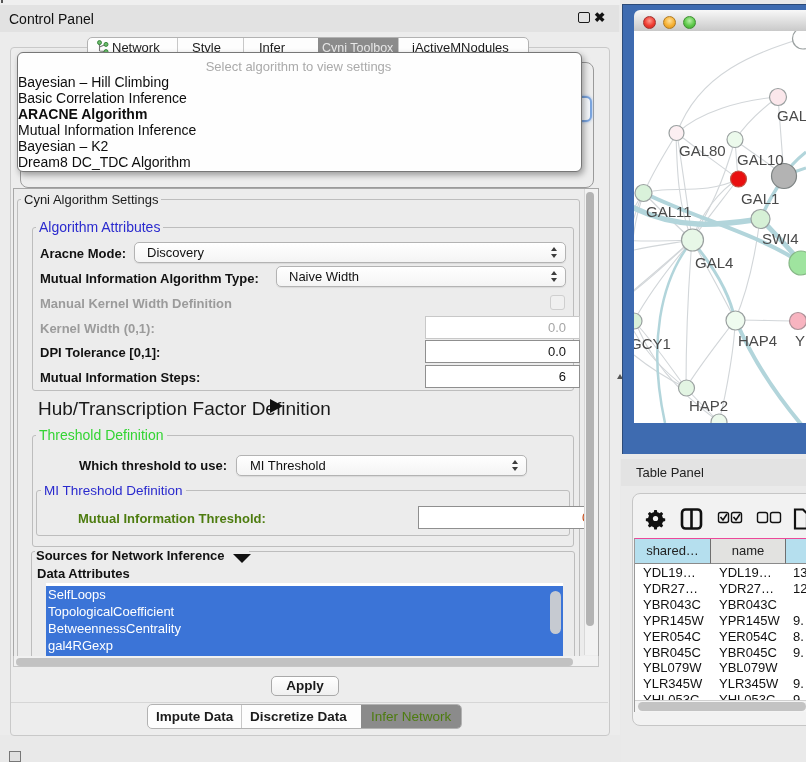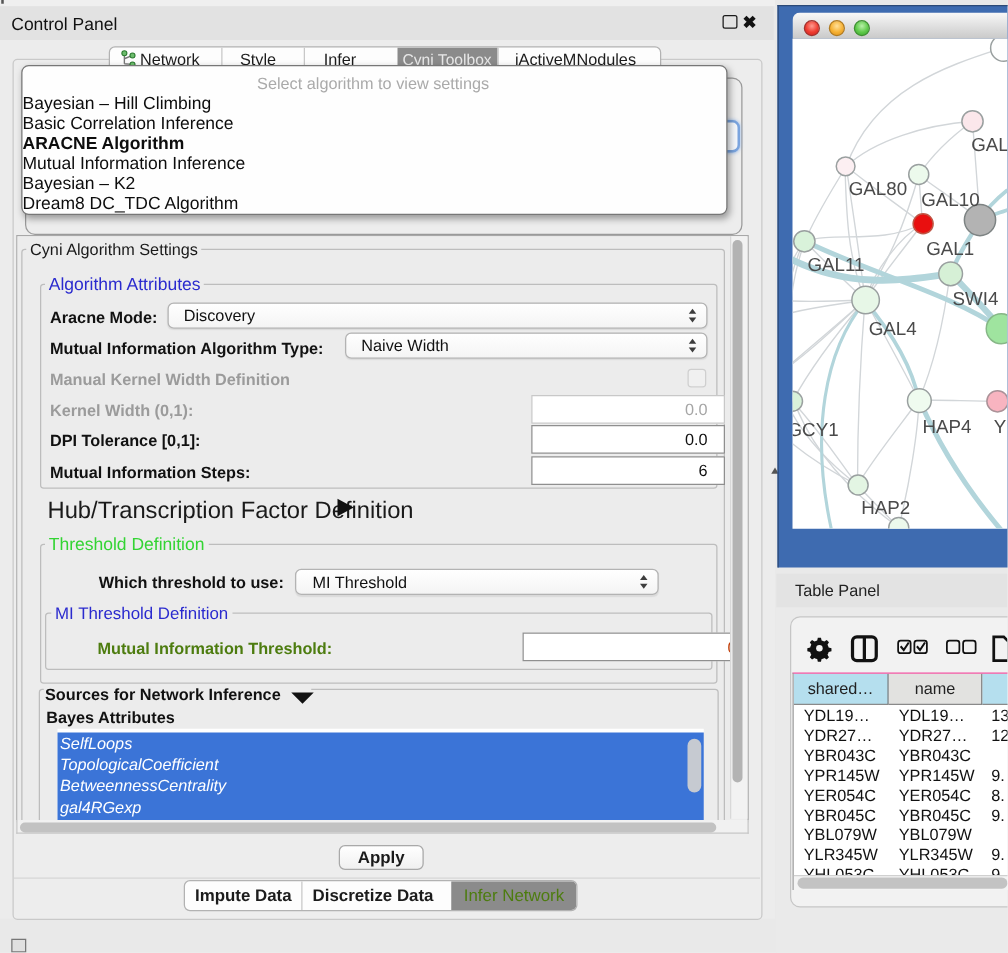--- a/index.html
+++ b/index.html
@@ -103,25 +103,25 @@
   <div class="abs" style="left:236px;top:269px;font-size:13px;color:#111;">MI Threshold</div>
 
   <div class="abs" style="left:22px;top:301px;width:532px;height:44px;border:1px solid #bdbdbd;border-radius:3px;"></div>
   <div class="abs" style="left:27px;top:294px;background:#ececec;padding:0 3px;font-size:13.5px;color:#2a2ace;">MI Threshold Definition</div>
   <div class="abs b" style="left:31px;top:322px;font-size:13px;color:#4d7c0f;margin-left:33px;">Mutual Information Threshold:</div>
   <div class="abs" style="left:404px;top:316.5px;width:134px;height:21px;border:1px solid #8f8f8f;background:#fff;font-size:13px;color:#c2410c;text-align:right;padding-right:6px;line-height:21px;padding-left:47px;">0.5</div>
 
   <div class="abs" style="left:17px;top:362px;width:542px;height:120px;border:1px solid #bdbdbd;border-radius:3px;"></div>
   <div class="abs b" style="left:21px;top:359px;background:#ececec;padding:0 3px 0 1px;font-size:13px;color:#111;">Sources for Network Inference&nbsp;&nbsp;&nbsp;&nbsp;&nbsp;&nbsp;</div>
   <div class="abs" style="left:219px;top:364.5px;width:0;height:0;border-top:9px solid #111;border-left:9px solid transparent;border-right:9px solid transparent;"></div>
-  <div class="abs b" style="left:23px;top:377px;font-size:13px;color:#111;">Bayes Attributes</div>
+  <div class="abs b" style="left:23px;top:377px;font-size:13px;color:#111;">Data Attributes</div>
 
   <div class="abs" style="left:32px;top:394px;width:517px;height:73px;background:#fff;"></div>
   <div class="abs" style="left:32px;top:397px;width:517px;height:70px;background:#3b74d7;"></div>
-  <div class="abs" style="left:34px;top:397px;font-size:13px;color:#fff;line-height:17px;font-style:italic;">SelfLoops<br>TopologicalCoefficient<br>BetweennessCentrality<br>gal4RGexp</div>
+  <div class="abs" style="left:34px;top:397px;font-size:13px;color:#fff;line-height:17px;">SelfLoops<br>TopologicalCoefficient<br>BetweennessCentrality<br>gal4RGexp</div>
   <div class="abs" style="left:536px;top:402px;width:11px;height:43px;background:#c6cad1;border-radius:6px;"></div>
 </div>
 
 <div class="abs" style="left:13px;top:656px;width:584px;height:10px;background:#f1f1f1;border:1px solid #c6c6c6;border-top:none;"></div>
 <div class="abs" style="left:16px;top:657.5px;width:557px;height:8px;background:#c2c2c2;border-radius:4.5px;"></div>
 
 <div class="abs" style="left:584px;top:189px;width:13px;height:466px;background:#f2f2f2;border-left:1px solid #d8d8d8;"></div>
 <div class="abs" style="left:585.5px;top:192px;width:8px;height:434px;background:#b3b3b3;border-radius:5px;"></div>
 
 <div class="abs" style="left:271px;top:676px;width:66px;height:18px;background:linear-gradient(#ffffff,#f0f0f0);border:1px solid #a9a9a9;border-radius:5px;text-align:center;line-height:18px;font-size:13.5px;font-weight:600;color:#1a1a1a;">Apply</div>

